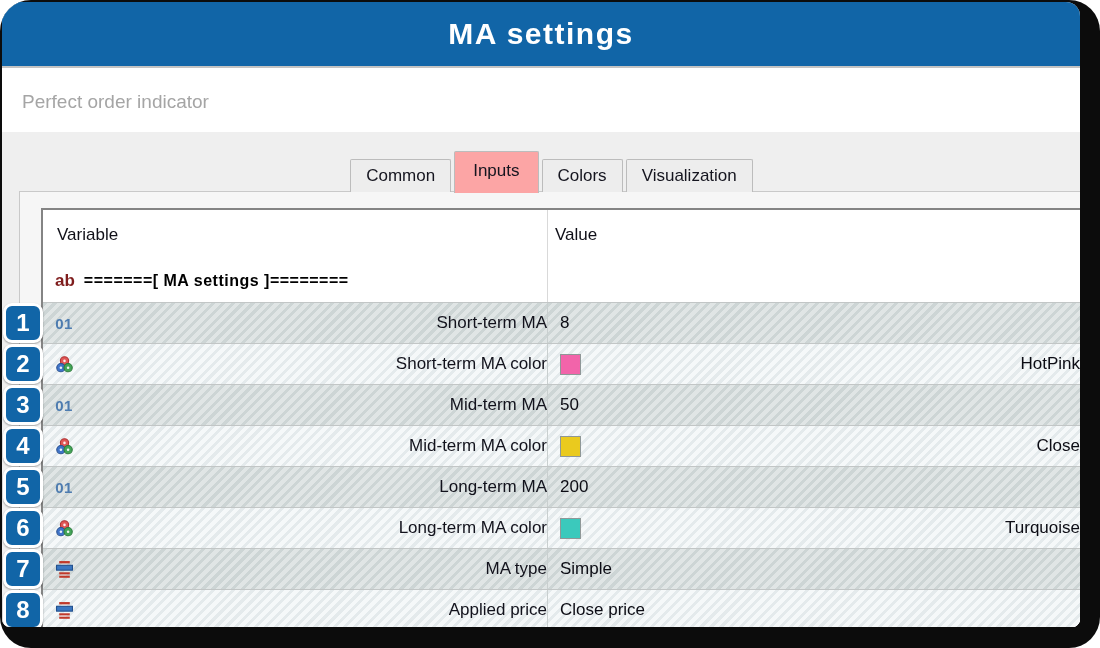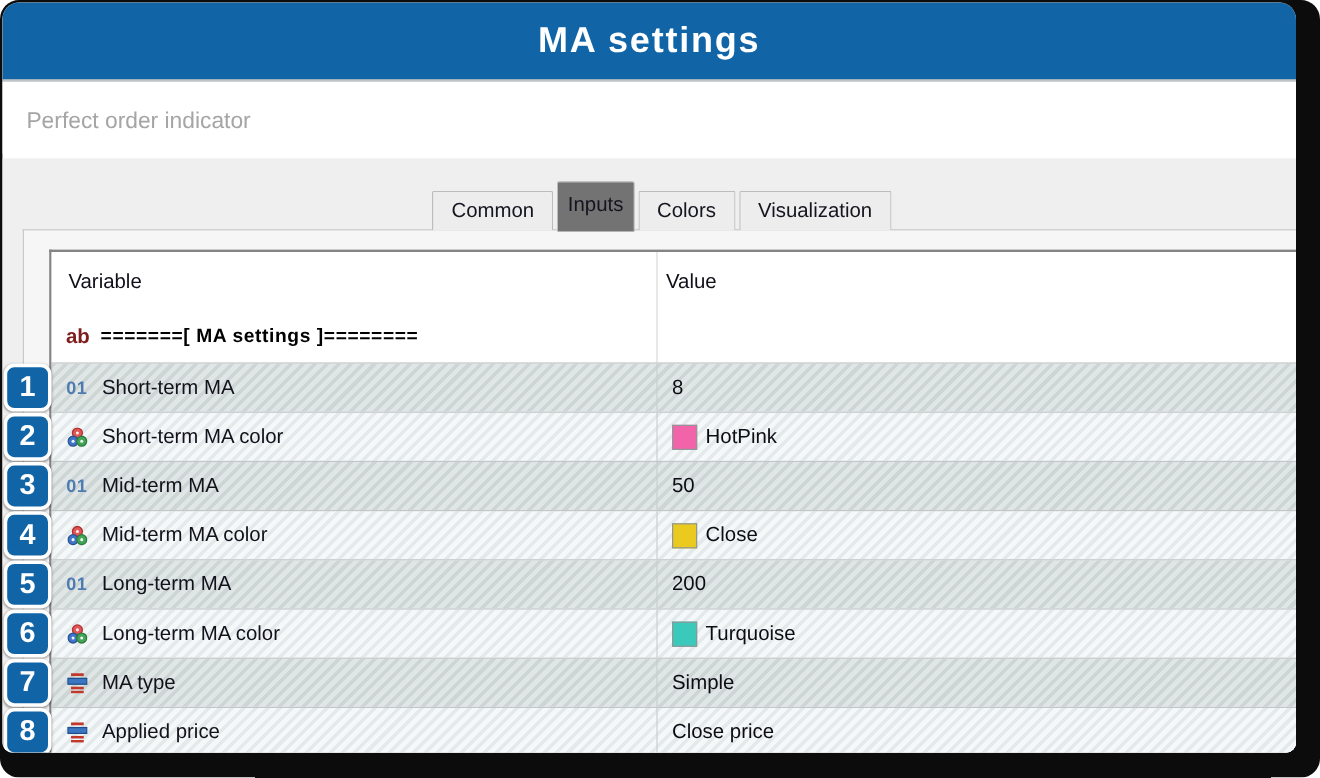--- a/index.html
+++ b/index.html
@@ -1,37 +1,37 @@
 <!DOCTYPE html>
 <html><head>
 <meta charset="utf-8">
 <style>
   html,body{margin:0;padding:0;background:#ffffff;font-family:"Liberation Sans",sans-serif;}
-  .shot{position:relative;width:1100px;height:648px;background:#0c0c0c;border-radius:16px;overflow:hidden;}
+  .shot{position:relative;width:1100px;height:648px;background:#0c0c0c;border-radius:31px;overflow:hidden;}
   .dialog{position:absolute;left:2px;top:2px;width:1078px;height:625px;background:#ffffff;
           border-radius:14px 14px 8px 8px;overflow:hidden;}
 
   
   .titlebar{height:64px;background:#1165A7;border-bottom:2px solid #c3c3c3;
             display:flex;align-items:center;justify-content:center;
             color:#ffffff;font-size:30px;font-weight:bold;letter-spacing:1.5px;}
 
   
   .namebar{height:60px;background:#ffffff;display:flex;align-items:center;
            padding:8px 0 0 20px;box-sizing:border-box;color:#a5a5a5;font-size:19px;}
 
   
   .panel{position:absolute;left:0;top:130px;right:0;bottom:0;background:#efefef;}
 
   .tabstrip{position:absolute;left:21px;top:20px;right:0;height:40px;display:flex;
             align-items:flex-end;gap:3px;z-index:3;justify-content:center;}
   .tab{background:#ededed;border:1px solid #bcbcbc;border-bottom:none;height:32px;
        line-height:32px;padding:0 15px;font-size:17px;color:#15151f;cursor:default;
        border-radius:2px 2px 0 0;}
-  .tab.active{background:#737373;height:41px;line-height:38px;padding:0 8px;margin-bottom:-1px;
+  .tab.active{background:#fca5a5;height:41px;line-height:38px;padding:0 18px;margin-bottom:-1px;
               z-index:4;position:relative;}
 
   .tabpage{position:absolute;left:17px;top:59px;right:0;bottom:0;background:#f6f6f6;
            border-top:1px solid #c9c9c9;border-left:1px solid #c9c9c9;}
 
   
   .paramtable{position:absolute;left:21px;top:16px;right:0;background:#ffffff;
               border:2px solid #848484;border-right:none;}
   .thead{display:flex;height:50px;align-items:center;background:#ffffff;}
   .th{font-size:17px;color:#101018;}
@@ -41,21 +41,21 @@
   .grouprow{display:flex;height:42px;align-items:stretch;background:#ffffff;}
   .grouprow .g-var{width:504px;box-sizing:border-box;padding-left:12px;display:flex;
                    align-items:center;gap:9px;}
   .grouprow .g-val{flex:1;border-left:1px solid #d9d9d9;}
   .ab-ic{color:#7f1d1d;font-weight:700;font-size:17px;}
   .g-label{font-weight:700;font-size:16px;color:#000;letter-spacing:0.5px;}
 
   .row{display:flex;height:40px;position:relative;border-top:1px solid #c2c6c6;}
   .row.dark {background:repeating-linear-gradient(135deg,#cdd5d5 0px,#cdd5d5 3px,#e0e5e5 3px,#e0e5e5 7px);}
   .row.light{background:repeating-linear-gradient(135deg,#e4eaec 0px,#e4eaec 3px,#f5f8f9 3px,#f5f8f9 7px);}
-  .td{display:flex;align-items:center;box-sizing:border-box;font-size:17px;color:#12121c;}
+  .td{display:flex;align-items:center;box-sizing:border-box;font-size:17px;color:#12121c;justify-content:space-between;}
   .td.var{width:504px;padding-left:10px;gap:10px;}
   .td.val{flex:1;padding-left:12px;gap:7px;border-left:1px solid #c9cfcf;color:#0c0c14;}
   .picon{width:22px;min-width:22px;height:20px;display:flex;align-items:center;justify-content:center;}
   .ic-num{color:#4e7cb0;font-weight:600;font-size:15px;letter-spacing:0.5px;}
   .swatch{width:21px;height:21px;border:1px solid #8f9797;box-sizing:border-box;display:inline-block;}
 
   
   .badge{position:absolute;left:-40px;top:0;width:34px;height:34px;background:#1165A7;
          border:3px solid #ffffff;border-radius:9px;display:flex;align-items:center;
          justify-content:center;box-shadow:0 1px 2px rgba(0,0,0,0.35);}

